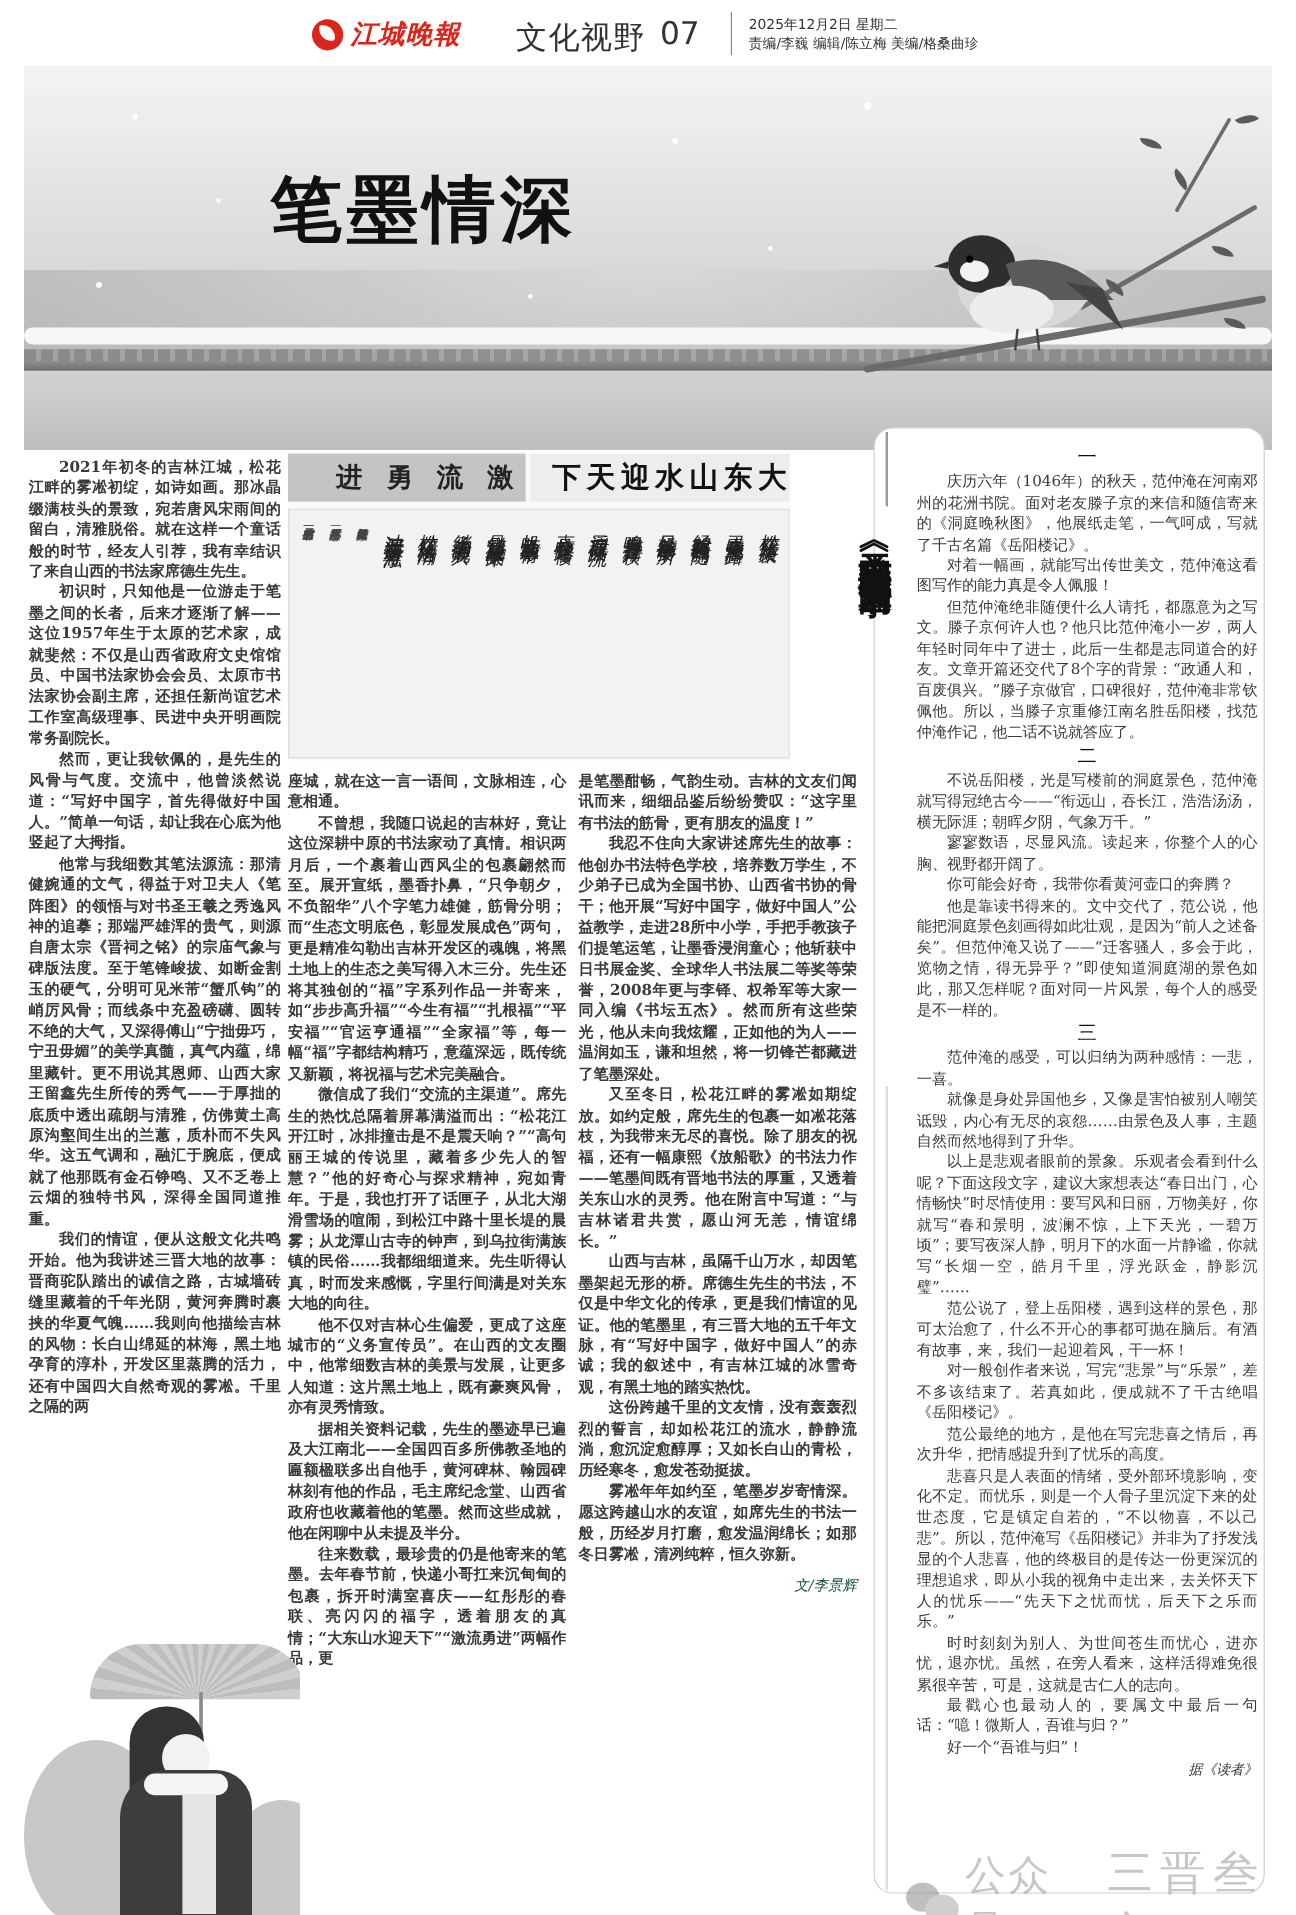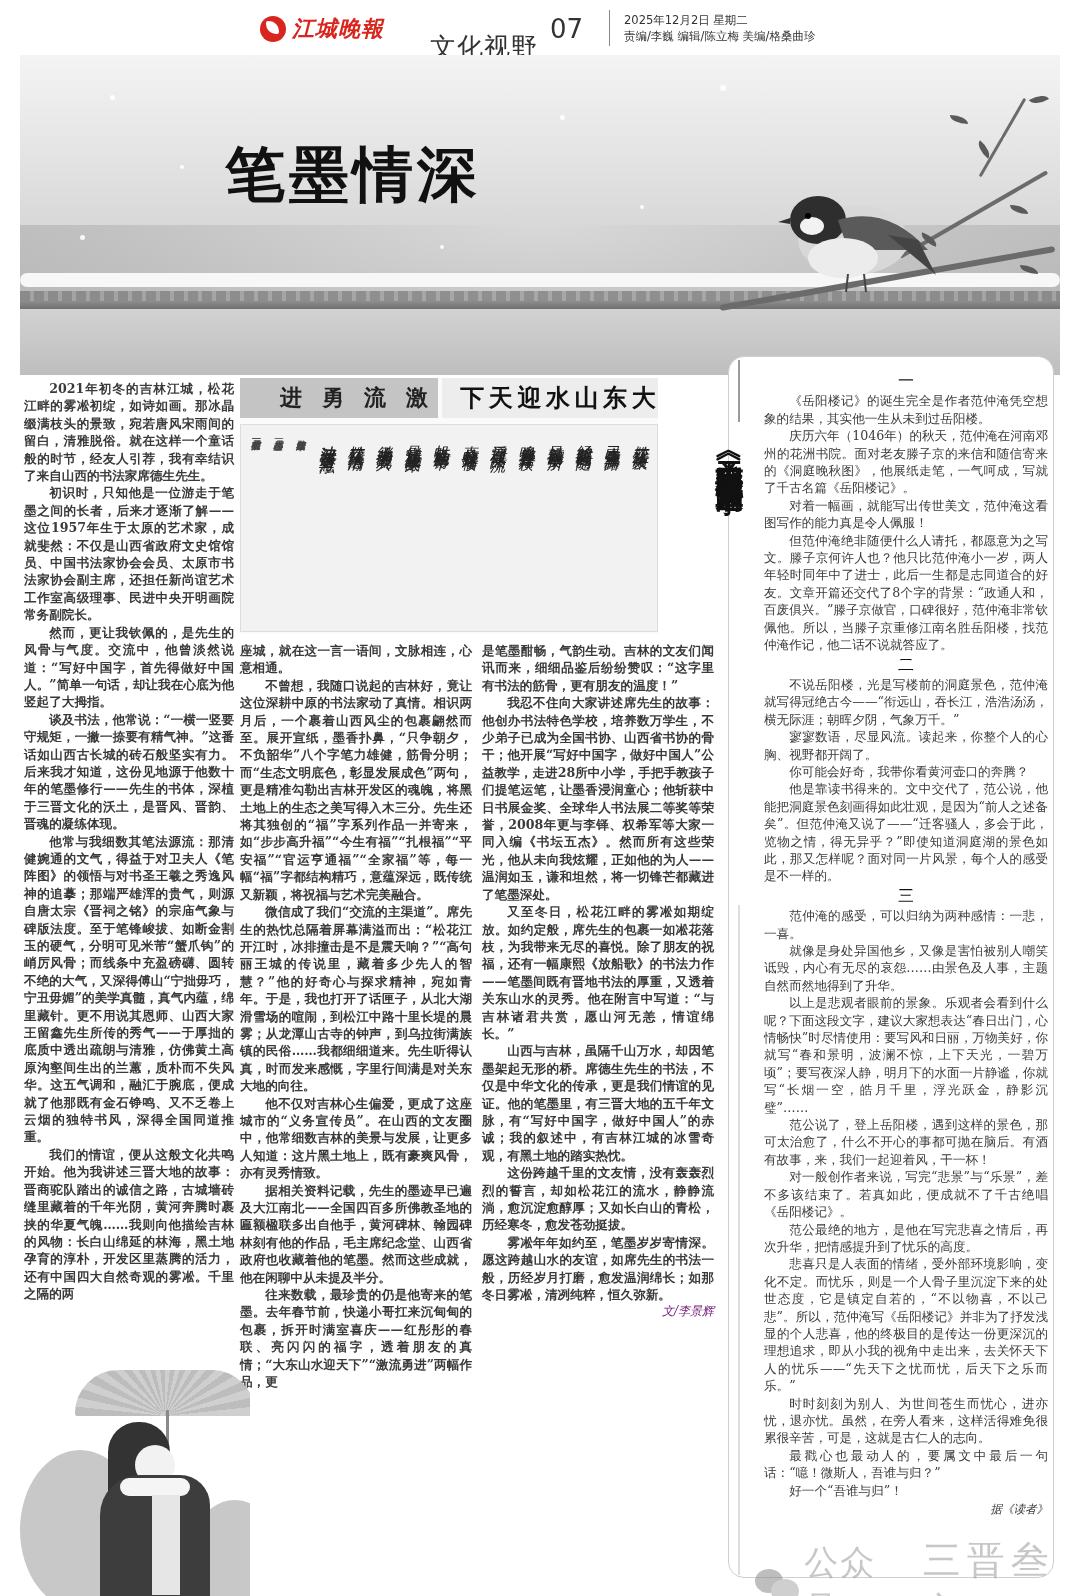--- a/index.html
+++ b/index.html
@@ -5,21 +5,21 @@
   * { box-sizing: border-box; margin: 0; padding: 0; }
   html, body { width: 1080px; height: 1596px; overflow: hidden; background: #fff; }
   body { font-family: "DejaVu Serif", "Liberation Serif", serif; color: #2a2a2a; position: relative; }
 
   
   .masthead { position: absolute; left: 0; top: 0; width: 972px; height: 55px; display: flex; align-items: center; }
   .logo { position: absolute; left: 260px; top: 14px; display: flex; align-items: center; gap: 6px; }
   .logo-mark { width: 26px; height: 26px; border-radius: 50%; background: #d8261e; position: relative; }
   .logo-mark::after { content: ""; position: absolute; left: 6px; top: 5px; width: 13px; height: 13px; background: #fff; border-radius: 2px 10px 2px 10px; }
   .logo-text { font-family: "DejaVu Serif", serif; font-size: 22px; font-weight: bold; color: #d8261e; font-style: italic; letter-spacing: 1px; }
-  .section-name { position: absolute; left: 430px; top: 30px; font-family: "DejaVu Sans", sans-serif; font-size: 26px; color: #333; letter-spacing: 1px; }
+  .section-name { position: absolute; left: 430px; top: 14px; font-family: "DejaVu Sans", sans-serif; font-size: 26px; color: #333; letter-spacing: 1px; }
   .page-no { position: absolute; left: 550px; top: 14px; font-family: "DejaVu Sans", sans-serif; font-size: 26px; color: #333; }
   .mast-divider { position: absolute; left: 609px; top: 10px; width: 1px; height: 36px; background: #888; }
   .mast-meta { position: absolute; left: 624px; top: 12px; font-family: "DejaVu Sans", sans-serif; font-size: 11.5px; line-height: 16px; color: #333; }
 
   
   .banner { position: absolute; left: 20px; top: 55px; width: 1040px; height: 320px; overflow: hidden;
     background: linear-gradient(180deg, #f4f4f4 0%, #e2e2e2 35%, #cfcfcf 70%, #bcbcbc 100%); }
   .banner::before { content: ""; position: absolute; left: 0; top: 170px; width: 1040px; height: 150px;
     background: radial-gradient(ellipse at 50% 0%, #d9d9d9 0%, #b8b8b8 60%, #a8a8a8 100%); opacity: .7; }
   .banner-title { position: absolute; left: 205px; top: 80px; font-family: "DejaVu Sans", sans-serif; font-weight: bold; font-size: 60px; color: #111; letter-spacing: 4px; }
@@ -32,21 +32,21 @@
   .branch { position: absolute; border-radius: 4px; background: #6b6b6b; transform-origin: left center; }
   .bird { position: absolute; left: 748px; top: 125px; width: 170px; height: 120px; }
   .leaf { position: absolute; width: 18px; height: 9px; background: #5a5a5a; border-radius: 0 100% 0 100%; }
 
   
   .col { position: absolute; font-size: 12.6px; line-height: 17.4px; text-align: justify; color: #3a3a3a; }
   .col p { text-indent: 2em; font-weight: bold; }
   .col1 { left: 24px; top: 380px; width: 210px; }
   .col2 { left: 240px; top: 642px; width: 232px; }
   .col3 { left: 482px; top: 642px; width: 232px; }
-  .byline { text-align: right; font-style: italic; font-size: 12px; margin-top: 0; color: #701a75; }
+  .byline { text-align: right; font-style: italic; font-size: 12px; margin-top: 10px; color: #14532d; }
 
   
   .calligraphy { position: absolute; left: 240px; top: 378px; width: 418px; height: 256px; background: #fafafa; }
   .cal-head { position: absolute; left: 0; top: 0; width: 418px; height: 40px; display: flex; }
   .cal-head-left { width: 198px; height: 40px; background: #c4c4c4; display: flex; align-items: center; justify-content: flex-end; padding-right: 10px; gap: 20px;
     font-family: "DejaVu Serif", serif; font-size: 22px; font-weight: bold; color: #222; }
   .cal-head-right { flex: 1; height: 40px; background: #ededed; margin-left: 4px; display: flex; align-items: center; justify-content: space-around; padding-left: 16px;
     font-family: "DejaVu Serif", serif; font-size: 24px; font-weight: bold; color: #111; }
   .cal-body { position: absolute; left: 0; top: 46px; width: 418px; height: 208px; background: #f2f2f2; border: 1px solid #ddd; display: flex; flex-direction: row-reverse; justify-content: space-between; padding: 8px 10px; }
   .cal-col { writing-mode: vertical-rl; font-family: "DejaVu Serif", serif; font-size: 15.5px; color: #222; letter-spacing: 1.5px; font-style: italic; line-height: 1; }
@@ -170,21 +170,20 @@
     <span class="cal-col small">青年康松花江放船歌</span>
     <span class="cal-col small">吉庄一幅心存小墨三尺</span>
     <span class="cal-col small">二人雪秋时节一节一德生书</span>
   </div>
 </figure>
 
 <article class="col col1">
   <p>2021年初冬的吉林江城，松花江畔的雾凇初绽，如诗如画。那冰晶缀满枝头的景致，宛若唐风宋雨间的留白，清雅脱俗。就在这样一个童话般的时节，经友人引荐，我有幸结识了来自山西的书法家席德生先生。</p>
   <p>初识时，只知他是一位游走于笔墨之间的长者，后来才逐渐了解——这位1957年生于太原的艺术家，成就斐然：不仅是山西省政府文史馆馆员、中国书法家协会会员、太原市书法家协会副主席，还担任新尚谊艺术工作室高级理事、民进中央开明画院常务副院长。</p>
   <p>然而，更让我钦佩的，是先生的风骨与气度。交流中，他曾淡然说道：“写好中国字，首先得做好中国人。”简单一句话，却让我在心底为他竖起了大拇指。</p>
-  <p>谈及书法，他常说：“一横一竖要守规矩，一撇一捺要有精气神。”这番话如山西古长城的砖石般坚实有力。后来我才知道，这份见地源于他数十年的笔墨修行——先生的书体，深植于三晋文化的沃土，是晋风、晋韵、晋魂的凝练体现。</p>
   <p>他常与我细数其笔法源流：那清健婉通的文气，得益于对卫夫人《笔阵图》的领悟与对书圣王羲之秀逸风神的追摹；那端严雄浑的贵气，则源自唐太宗《晋祠之铭》的宗庙气象与碑版法度。至于笔锋峻拔、如断金割玉的硬气，分明可见米芾“蟹爪钩”的峭厉风骨；而线条中充盈磅礴、圆转不绝的大气，又深得傅山“宁拙毋巧，宁丑毋媚”的美学真髓，真气内蕴，绵里藏针。更不用说其恩师、山西大家王留鑫先生所传的秀气——于厚拙的底质中透出疏朗与清雅，仿佛黄土高原沟壑间生出的兰蕙，质朴而不失风华。这五气调和，融汇于腕底，便成就了他那既有金石铮鸣、又不乏卷上云烟的独特书风，深得全国同道推重。</p>
   <p>我们的情谊，便从这般文化共鸣开始。他为我讲述三晋大地的故事：晋商驼队踏出的诚信之路，古城墙砖缝里藏着的千年光阴，黄河奔腾时裹挟的华夏气魄……我则向他描绘吉林的风物：长白山绵延的林海，黑土地孕育的淳朴，开发区里蒸腾的活力，还有中国四大自然奇观的雾凇。千里之隔的两</p>
 </article>
 
 <article class="col col2">
   <p style="text-indent:0">座城，就在这一言一语间，文脉相连，心意相通。</p>
   <p>不曾想，我随口说起的吉林好，竟让这位深耕中原的书法家动了真情。相识两月后，一个裹着山西风尘的包裹翩然而至。展开宣纸，墨香扑鼻，“只争朝夕，不负韶华”八个字笔力雄健，筋骨分明；而“生态文明底色，彰显发展成色”两句，更是精准勾勒出吉林开发区的魂魄，将黑土地上的生态之美写得入木三分。先生还将其独创的“福”字系列作品一并寄来，如“步步高升福”“今生有福”“扎根福”“平安福”“官运亨通福”“全家福”等，每一幅“福”字都结构精巧，意蕴深远，既传统又新颖，将祝福与艺术完美融合。</p>
   <p>微信成了我们“交流的主渠道”。席先生的热忱总隔着屏幕满溢而出：“松花江开江时，冰排撞击是不是震天响？”“高句丽王城的传说里，藏着多少先人的智慧？”他的好奇心与探求精神，宛如青年。于是，我也打开了话匣子，从北大湖滑雪场的喧闹，到松江中路十里长堤的晨雾；从龙潭山古寺的钟声，到乌拉街满族镇的民俗……我都细细道来。先生听得认真，时而发来感慨，字里行间满是对关东大地的向往。</p>
   <p>他不仅对吉林心生偏爱，更成了这座城市的“义务宣传员”。在山西的文友圈中，他常细数吉林的美景与发展，让更多人知道：这片黑土地上，既有豪爽风骨，亦有灵秀情致。</p>
   <p>据相关资料记载，先生的墨迹早已遍及大江南北——全国四百多所佛教圣地的匾额楹联多出自他手，黄河碑林、翰园碑林刻有他的作品，毛主席纪念堂、山西省政府也收藏着他的笔墨。然而这些成就，他在闲聊中从未提及半分。</p>
@@ -213,21 +212,20 @@
   <span class="robe"></span>
 </div>
 
 <aside class="side"></aside>
 <span class="side-rule-top"></span>
 <span class="side-rule-bottom"></span>
 <h2 class="side-title">关于《岳阳楼记》你需要知道的事</h2>
 
 <div class="side-body">
   <div class="sec-num">一</div>
-  <p>《岳阳楼记》的诞生完全是作者范仲淹凭空想象的结果，其实他一生从未到过岳阳楼。</p>
   <p>庆历六年（1046年）的秋天，范仲淹在河南邓州的花洲书院。面对老友滕子京的来信和随信寄来的《洞庭晚秋图》，他展纸走笔，一气呵成，写就了千古名篇《岳阳楼记》。</p>
   <p>对着一幅画，就能写出传世美文，范仲淹这看图写作的能力真是令人佩服！</p>
   <p>但范仲淹绝非随便什么人请托，都愿意为之写文。滕子京何许人也？他只比范仲淹小一岁，两人年轻时同年中了进士，此后一生都是志同道合的好友。文章开篇还交代了8个字的背景：“政通人和，百废俱兴。”滕子京做官，口碑很好，范仲淹非常钦佩他。所以，当滕子京重修江南名胜岳阳楼，找范仲淹作记，他二话不说就答应了。</p>
 
   <div class="sec-num">二</div>
   <p>不说岳阳楼，光是写楼前的洞庭景色，范仲淹就写得冠绝古今——“衔远山，吞长江，浩浩汤汤，横无际涯；朝晖夕阴，气象万千。”</p>
   <p>寥寥数语，尽显风流。读起来，你整个人的心胸、视野都开阔了。</p>
   <p>你可能会好奇，我带你看黄河壶口的奔腾？</p>
   <p>他是靠读书得来的。文中交代了，范公说，他能把洞庭景色刻画得如此壮观，是因为“前人之述备矣”。但范仲淹又说了——“迁客骚人，多会于此，览物之情，得无异乎？”即使知道洞庭湖的景色如此，那又怎样呢？面对同一片风景，每个人的感受是不一样的。</p>
 

